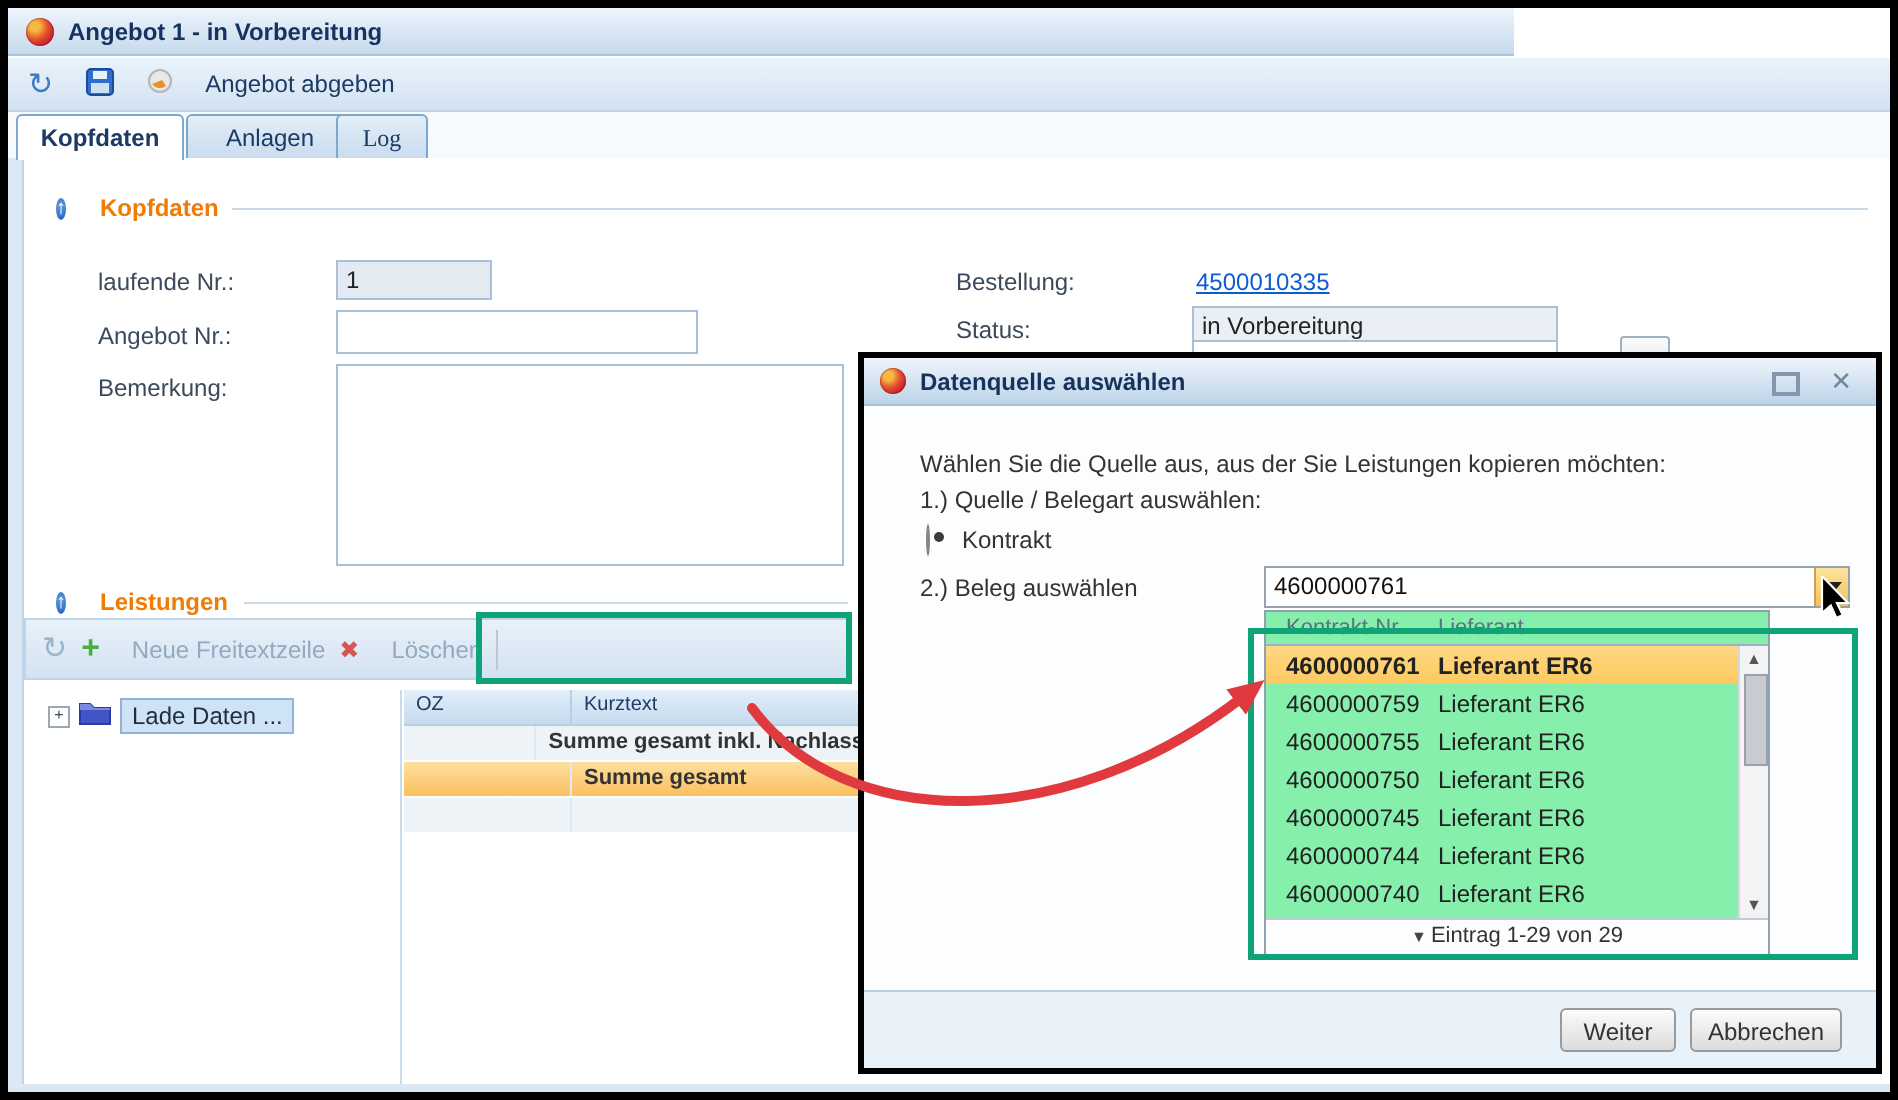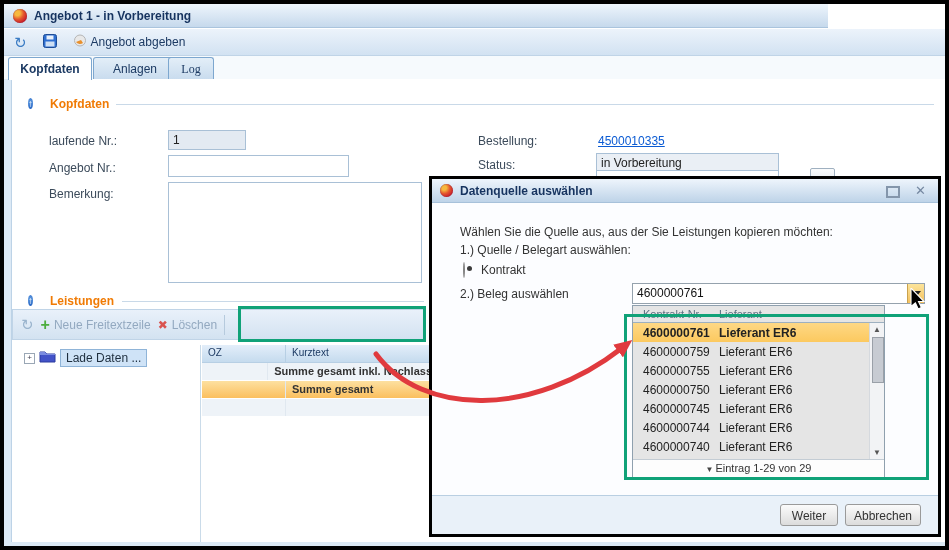--- a/index.html
+++ b/index.html
@@ -2,31 +2,31 @@
 <html><head>
 <meta charset="utf-8">
 <style>
   html,body{margin:0;padding:0;background:#666;}
   #screen{position:relative;width:949px;height:550px;box-sizing:border-box;border:4px solid #000;
     background:#fff;font-family:"Liberation Sans","DejaVu Sans",sans-serif;font-size:12px;color:#222;
     overflow:hidden;}
   .abs{position:absolute;}
 
   
-  .titlebar{left:0;top:0;width:824px;height:24px;background:linear-gradient(#eef5fc,#c6d9ec);
+  .titlebar{left:0;top:0;width:753px;height:24px;background:linear-gradient(#eef5fc,#c6d9ec);
     border-bottom:1px solid #aac4dd;display:flex;align-items:center;gap:7px;padding-left:9px;box-sizing:border-box;}
   .app-icon{width:14px;height:14px;border-radius:50%;
     background:radial-gradient(circle at 32% 30%,#f6b93f 18%,#e4572e 45%,#c81e2e 75%);
     box-shadow:inset 0 0 1px #7a0c14;}
   .win-title{font-weight:bold;color:#16335f;}
   .toolbar{left:0;top:25px;width:941px;height:27px;background:linear-gradient(#ecf3fb,#d2e2f2);
     border-bottom:1px solid #c0d4e7;display:flex;align-items:center;gap:16px;padding-left:10px;box-sizing:border-box;}
   .tb-ico{font-size:15px;line-height:15px;color:#3b7cc4;cursor:pointer;}
   .tb-label{color:#1c3a63;}
-  .tb-group{display:flex;align-items:center;gap:4px;cursor:pointer;}
+  .tb-group{display:flex;align-items:center;gap:16px;cursor:pointer;}
 
   .tabstrip{left:0;top:52px;width:941px;height:23px;background:#f6fafd;border-bottom:1px solid #8fb4d6;}
   .tab{position:absolute;top:1px;height:22px;line-height:22px;text-align:center;color:#1c3a63;
     border:1px solid #7da7cf;border-bottom:none;border-radius:3px 3px 0 0;box-sizing:border-box;
     background:linear-gradient(#e3eef8,#c9dcee);cursor:pointer;}
   .tab.active{background:#fff;font-weight:bold;height:23px;z-index:2;}
 
   .content{left:0;top:75px;width:941px;height:467px;background:#fff;}
   .frame-left{left:0;top:75px;width:7px;height:467px;background:#dce9f5;border-right:1px solid #bdd3e7;}
   .frame-bottom{left:0;top:538px;width:941px;height:4px;background:#dce9f5;}
@@ -79,21 +79,21 @@
   .dtext{color:#333;}
   .radio{width:11px;height:11px;border-radius:50%;border:1px solid #858585;background:radial-gradient(#fff,#dcdcdc);
     position:relative;}
   .radio::after{content:"";position:absolute;left:2.5px;top:2.5px;width:5px;height:5px;border-radius:50%;background:#3c3c3c;}
   .combo{left:200px;top:104px;width:293px;height:21px;border:1px solid #95a2ad;background:#fff;box-sizing:border-box;}
   .combo .val{position:absolute;left:4px;top:2px;color:#111;}
   .combo-btn{position:absolute;right:0;top:0;width:17px;height:19px;background:linear-gradient(#fce49b,#f3c05e);
     border-left:1px solid #c9a24e;box-sizing:border-box;cursor:pointer;}
   .combo-btn::after{content:"";position:absolute;left:4.5px;top:7px;border:4px solid transparent;border-top:5px solid #222;}
 
-  .ddlist{left:200px;top:126px;width:253px;height:174px;background:#e5e5e5;border:1px solid #8fa0ae;box-sizing:border-box;z-index:12;}
+  .ddlist{left:200px;top:126px;width:253px;height:174px;background:#86efac;border:1px solid #8fa0ae;box-sizing:border-box;z-index:12;}
   .dd-head{position:absolute;left:0;top:0;right:0;height:16px;border-bottom:1px solid #9db0c0;
     color:#5c6f80;font-size:11px;display:flex;}
   .dd-head .h1{width:64px;padding:2px 0 0 10px;}
   .dd-head .h2{padding:2px 0 0 12px;}
   .dd-rows{position:absolute;left:0;top:17px;right:15px;bottom:18px;overflow:hidden;}
   .dd-row{display:flex;height:19px;align-items:center;}
   .dd-row .n{width:64px;padding-left:10px;}
   .dd-row .l{padding-left:12px;white-space:nowrap;}
   .dd-row.sel{background:linear-gradient(#fed885,#fcc95f);font-weight:bold;}
   .dd-scroll{position:absolute;right:0;top:17px;width:15px;bottom:18px;background:#f2f3f5;border-left:1px solid #d5d9de;box-sizing:border-box;}

